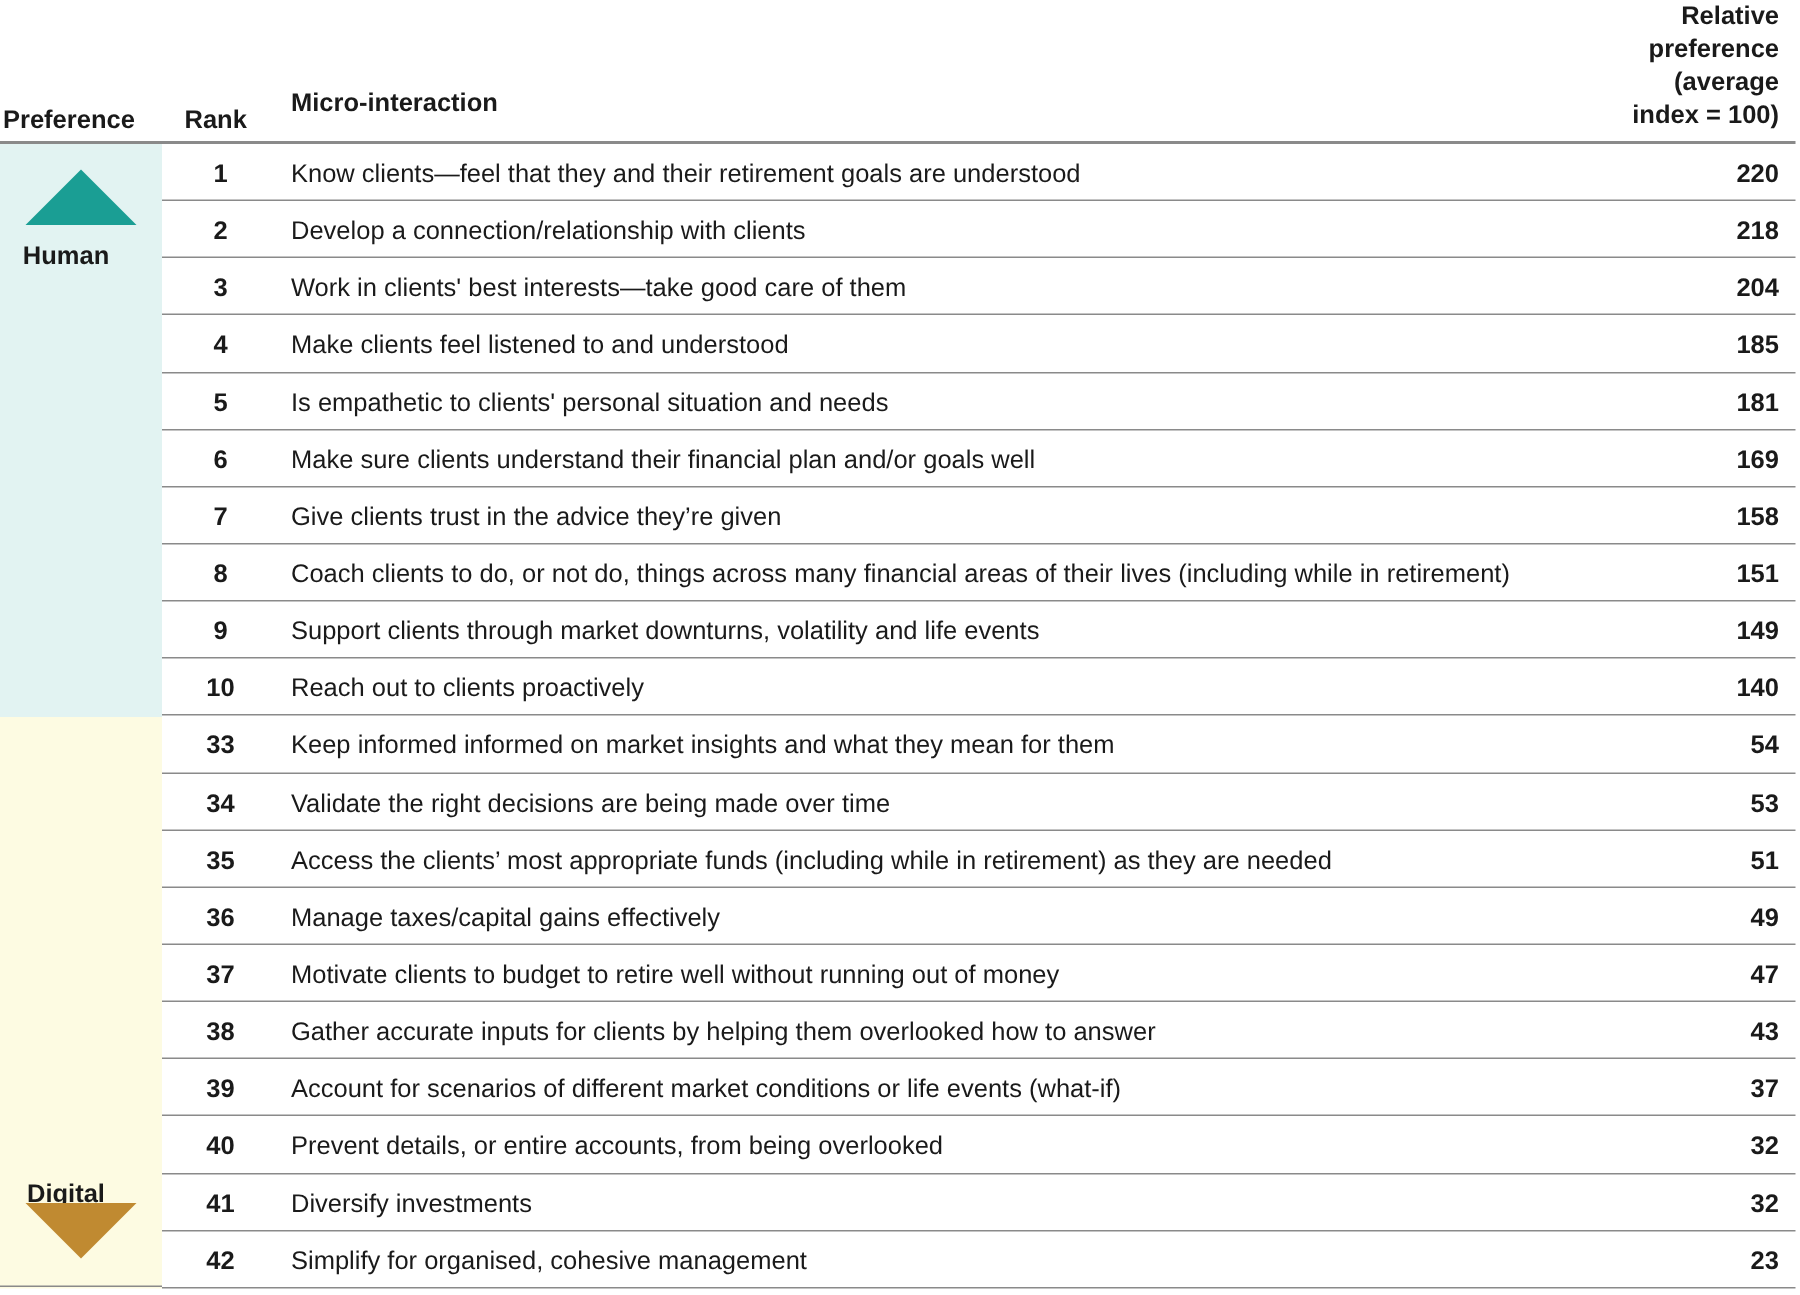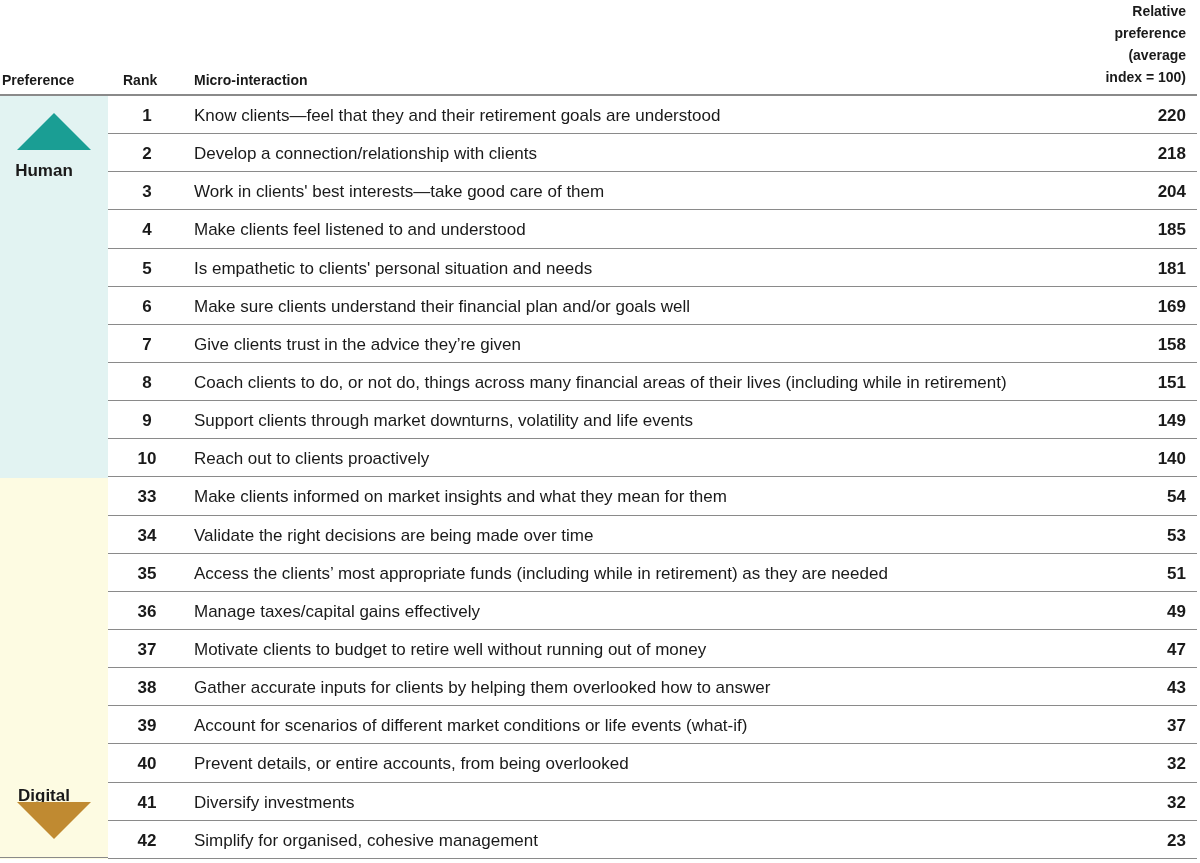--- a/index.html
+++ b/index.html
@@ -1,22 +1,22 @@
 <!DOCTYPE html>
 <html><head>
   <meta charset="utf-8">
   <style>
     html, body { margin: 0; padding: 0; background: #ffffff; }
     body { width: 1200px; height: 863px; position: relative; overflow: hidden;
            font-family: "Liberation Sans", "DejaVu Sans", sans-serif; color: #1a1a1a; }
     .header { position: absolute; left: 0; top: 0; width: 1197px; height: 96px; border-bottom: 2px solid #8a8a8a; box-sizing: border-box; }
-    .h { position: absolute; font-weight: bold; font-size: 14px; line-height: 22px; }
+    .h { position: absolute; font-weight: bold; font-size: 17px; line-height: 22px; }
     .h-pref { left: 2px; top: 69px; }
     .h-rank { left: 123px; top: 69px; }
-    .h-micro { left: 194px; top: 69px; }
+    .h-micro { left: 194px; top: 58px; }
     .h-rel { right: 11px; top: 0px; text-align: right; white-space: pre-line; width: 160px; }
     .band { position: absolute; left: 0; width: 108px; }
     .band-human { top: 96px; height: 382px; background: #e2f3f2; }
     .band-digital { top: 478px; height: 381px; background: #fdfbe2; }
     .band-label { position: absolute; left: 0; width: 88px; text-align: center; font-weight: bold; font-size: 17px; }
     .lbl-human { top: 161px; }
     .lbl-digital { top: 770px; margin-top: 16px; }
     .tri-up { position: absolute; left: 17px; top: 113px; width: 0; height: 0;
               border-left: 37px solid transparent; border-right: 37px solid transparent; border-bottom: 37px solid #1a9e94; }
     .tri-down { position: absolute; left: 17px; top: 802px; width: 0; height: 0;
@@ -96,21 +96,21 @@
       <span class="micro">Support clients through market downturns, volatility and life events</span>
       <span class="val">149</span>
     </div>
     <div class="row">
       <span class="rank">10</span>
       <span class="micro">Reach out to clients proactively</span>
       <span class="val">140</span>
     </div>
     <div class="row">
       <span class="rank">33</span>
-      <span class="micro">Make clients informed on market insights and what they mean for them</span>
+      <span class="micro">Keep informed informed on market insights and what they mean for them</span>
       <span class="val">54</span>
     </div>
     <div class="row">
       <span class="rank">34</span>
       <span class="micro">Validate the right decisions are being made over time</span>
       <span class="val">53</span>
     </div>
     <div class="row">
       <span class="rank">35</span>
       <span class="micro">Access the clients’ most appropriate funds (including while in retirement) as they are needed</span>

